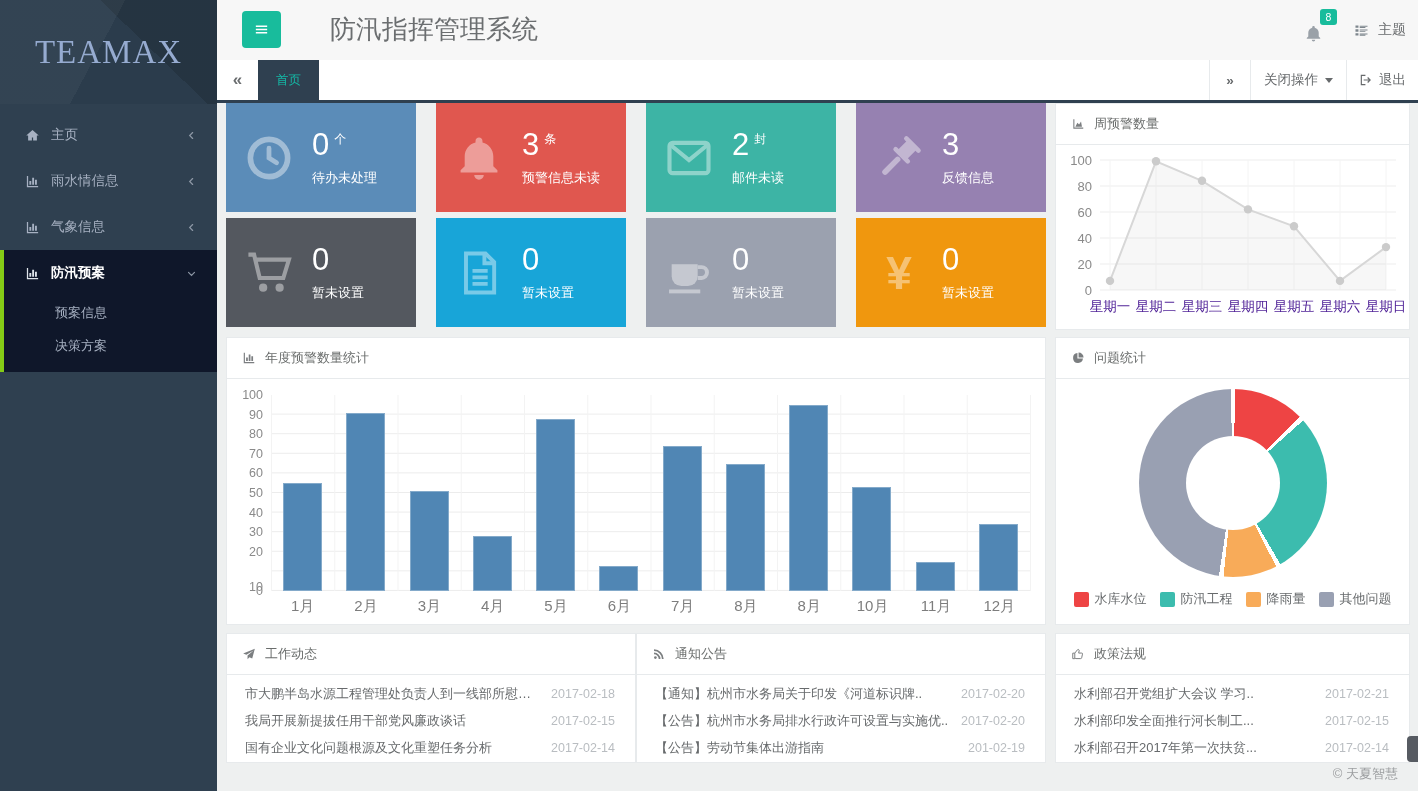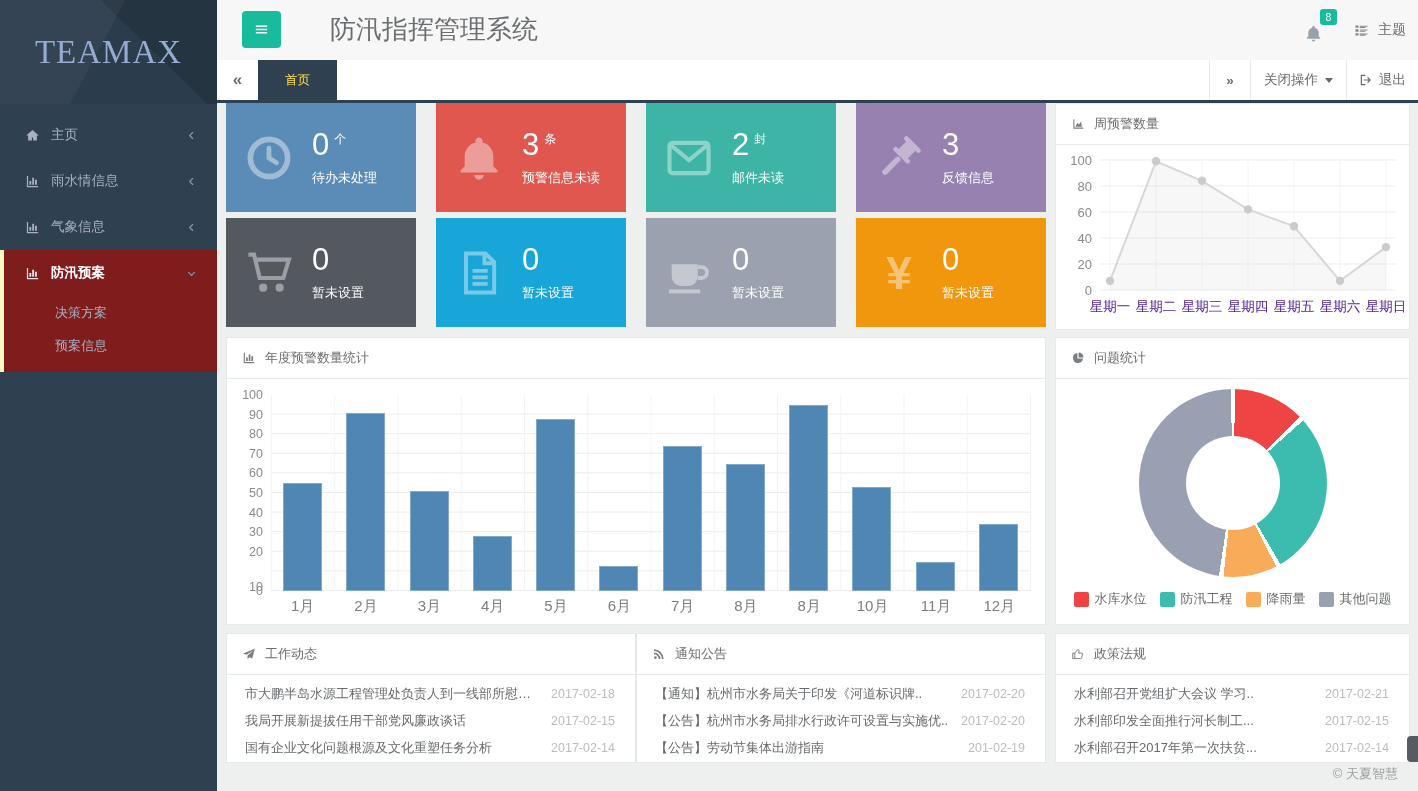--- a/index.html
+++ b/index.html
@@ -22,21 +22,21 @@
       linear-gradient(224deg, rgba(0,0,0,.14) 0 36%, transparent 36%),
       #2b3c4c;
   }
   .menu { padding-top:8px; }
   .m-item { height:46px; display:flex; align-items:center; padding:0 20px 0 25px; color:#a7b1c2; font-size:13.5px; cursor:pointer; }
   .m-item .ic { width:15px; height:15px; margin-right:11px; display:inline-flex; color:#a7b1c2; }
   .m-item .ic svg { width:15px; height:15px; }
   .m-item .lbl { flex:1; }
   .m-item .chev { width:11px; height:11px; color:#8d97a5; display:inline-flex; }
   .m-item .chev svg { width:11px; height:11px; }
-  .m-group.active { background:#7f1d1d; border-left:4px solid #fef9c3; padding-bottom:10px; }
+  .m-group.active { background:#0f172a; border-left:4px solid #84cc16; padding-bottom:10px; }
   .m-group.active > .m-item { padding-left:21px; color:#ffffff; font-weight:bold; }
   .m-group.active > .m-item .ic { color:#dfe4ea; }
   .sub-item { height:33px; line-height:33px; padding-left:51px; color:#a7b1c2; font-size:13px; cursor:pointer; }
 
   
   .header { position:absolute; left:217px; top:0; right:0; height:60px; background:#f7f7f7; }
   .hamburger { position:absolute; left:25px; top:11px; width:39px; height:37px; background:#18bc9c; border:none; border-radius:4px;
     display:flex; align-items:center; justify-content:center; color:#fff; cursor:pointer; }
   .hamburger svg { width:17px; height:17px; }
   .page-title { position:absolute; left:113px; top:0; line-height:58px; font-size:26px; color:#6b6e70; }
@@ -44,21 +44,21 @@
   .bell-wrap svg { width:19px; height:19px; margin-top:8px; }
   .badge { position:absolute; right:-9px; top:-7px; min-width:17px; height:16px; background:#18bc9c; color:#fff;
     font-size:10.5px; line-height:16px; text-align:center; border-radius:3px; padding:0 3px; }
   .theme-wrap { position:absolute; right:12px; top:0; height:60px; display:flex; align-items:center; gap:8px; font-size:14px; color:#676a6c; cursor:pointer; }
   .theme-wrap .ic { color:#7e868d; display:inline-flex; }
   .theme-wrap .ic svg { width:17px; height:17px; }
 
   
   .tabbar { position:absolute; left:217px; top:60px; right:0; height:43px; background:#fff; border-bottom:3px solid #2f4050; display:flex; align-items:stretch; }
   .tab-arrow { width:41px; display:flex; align-items:center; justify-content:center; color:#6a6d6f; font-size:17px; font-weight:bold; cursor:pointer; }
-  .tab-active { background:#2f4050; color:#fde047; font-size:12.5px; display:flex; align-items:center; padding:0 27px; cursor:pointer; }
+  .tab-active { background:#2f4050; color:#14b8a6; font-size:12.5px; display:flex; align-items:center; padding:0 18px; cursor:pointer; }
   .tab-spacer { flex:1; }
   .tab-right { display:flex; }
   .tab-right > div { border-left:1px solid #e7eaec; display:flex; align-items:center; justify-content:center; font-size:13.5px; color:#676a6c; cursor:pointer; }
   .btn-close-ops { padding:0 13px; gap:7px; }
   .caret { width:0; height:0; border-left:4px solid transparent; border-right:4px solid transparent; border-top:5px solid #676a6c; }
   .btn-logout { padding:0 10px; gap:6px; min-width:72px; }
   .btn-logout svg { width:14px; height:14px; }
 
   
   .main { position:absolute; left:217px; top:103px; right:0; bottom:0; padding:0 8px 0 9px; display:flex; gap:9px; overflow:hidden; }
@@ -177,22 +177,22 @@
               <path fill="currentColor" d="M5 19V3H3v18h18v-2zM7 11h3v6H7zm4.5-5h3v11h-3zM16 9h3v8h-3z"></path>
             </svg>
           </span>
           <span class="lbl">防汛预案</span>
           <span class="chev">
             <svg viewBox="0 0 24 24" width="11" height="11">
               <path fill="none" stroke="currentColor" stroke-width="2.6" stroke-linecap="round" d="M5.5 9.5L12 16l6.5-6.5"></path>
             </svg>
           </span>
         </div>
+        <div class="sub-item">预案信息</div>
         <div class="sub-item">决策方案</div>
-        <div class="sub-item">预案信息</div>
       </div>
     </div>
 </div>
 
 <div class="header">
   <button class="hamburger">
     <span>
         <svg viewBox="0 0 24 24" fill="currentColor" width="17" height="17">
           <path d="M4 6.2h16v2.2H4zm0 4.7h16v2.2H4zm0 4.7h16v2.2H4z"></path>
         </svg>

